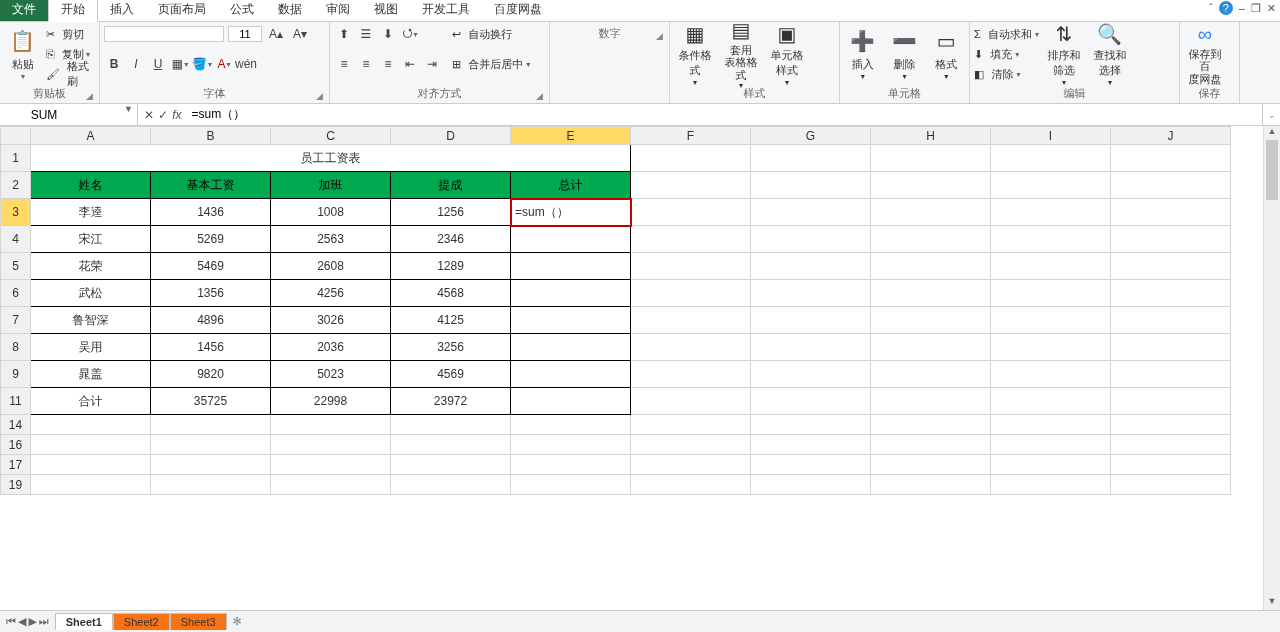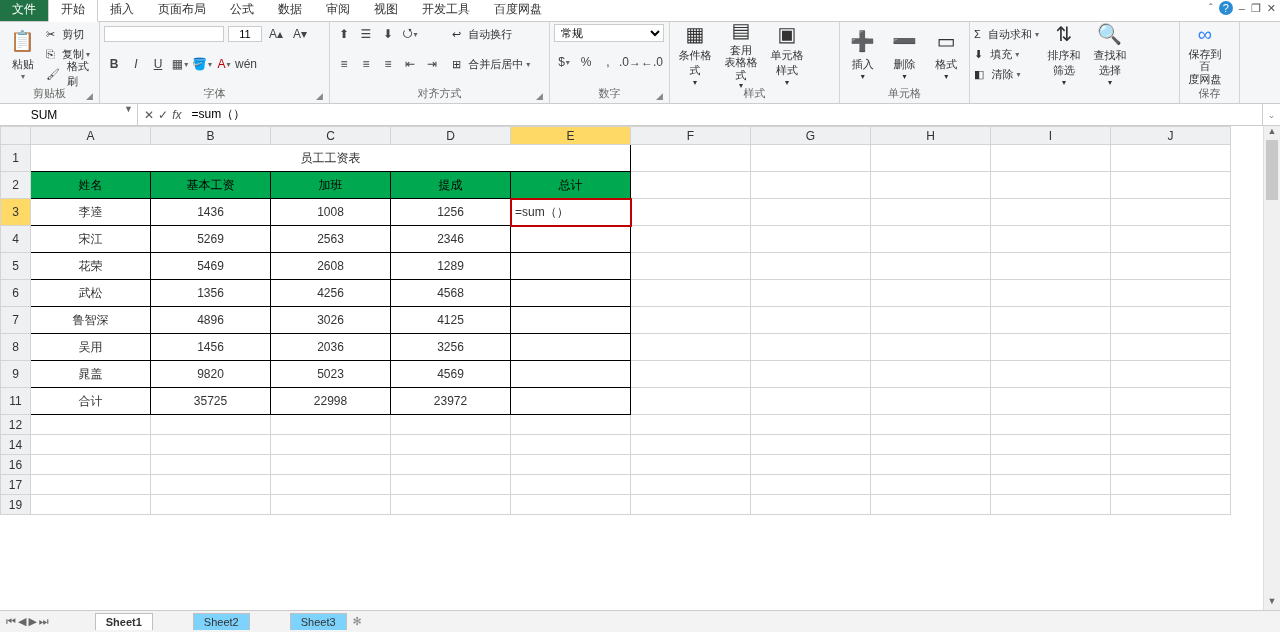--- a/index.html
+++ b/index.html
@@ -54,23 +54,23 @@
 .hdrgreen { background: #00a84f; color: #000; font-size: 16px; border: 1px solid #000 !important; }
 .databord { border: 1px solid #000 !important; }
 .editing { outline: 2px solid #c00000; outline-offset: -1px; text-align: left !important; padding-left: 4px; font-size: 13px; }
 .emptyrow td.cell { height: 20px; }
 
 
 .sheetbar { position: absolute; bottom: 0; left: 0; right: 0; height: 22px; border-top: 1px solid #ccc; background: #f3f3f3; display: flex; align-items: center; font-size: 11px; }
 .sheetnav { display: flex; gap: 2px; padding: 0 6px; color: #666; }
 .sheetnav span { cursor: pointer; }
 .sheettabs { display: flex; }
-.sheettab { padding: 2px 10px; border: 1px solid #c0c0c0; border-bottom: none; background: #fff; cursor: pointer; margin-left: 40px; }
+.sheettab { padding: 2px 10px; border: 1px solid #c0c0c0; border-bottom: none; background: #fff; cursor: pointer; }
 .sheettab.active { background: #fff; font-weight: bold; }
-.sheettab.inactive { background: #7dd3fc; }
+.sheettab.inactive { background: #f97316; }
 .newsheet { padding: 2px 6px; color: #888; cursor: pointer; }
 .vscroll { position: absolute; right: 0; top: 126px; bottom: 22px; width: 17px; background: #f0f0f0; border-left: 1px solid #ddd; }
 .vscroll .track { position: absolute; top: 14px; bottom: 14px; left: 2px; right: 2px; }
 .vscroll .thumb { position: absolute; top: 0; height: 60px; left: 0; right: 0; background: #c8c8c8; }
 .vscroll .arrow { position: absolute; left: 0; right: 0; height: 14px; text-align: center; font-size: 9px; color: #666; }
 </style>
 </head>
 <body>
 
 <div class="titlebar">
@@ -152,30 +152,20 @@
       </div>
       <div class="stack" style="margin-left:6px">
         <div class="smallrow"><span>↩</span>&nbsp;<span>自动换行</span></div>
         <div class="smallrow dd" style="margin-top:10px"><span>⊞</span>&nbsp;<span>合并后居中</span></div>
       </div>
     </div>
     <div class="group-label"><span>对齐方式</span><span class="launcher">◢</span></div>
   </div>
 
   <div class="group" style="width:120px">
-    <div class="group-body stack" style="width:100%">
-      <select class="ctl" style="width:110px"><option>常规</option></select>
-      <div class="smallrow" style="margin-top:10px">
-        <span class="iconbtn dd">$</span>
-        <span class="iconbtn">%</span>
-        <span class="iconbtn">,</span>
-        <span class="iconbtn">.0→</span>
-        <span class="iconbtn">←.0</span>
-      </div>
-    </div>
     <div class="group-label"><span>数字</span><span class="launcher">◢</span></div>
   </div>
 
   <div class="group" style="width:170px">
     <div class="group-body">
       <div class="bigbtn">
           <span class="ico">▦</span>
           <span>条件格式</span>
           <span style="font-size:8px">▾</span>
         </div>
@@ -226,20 +216,21 @@
           <span class="ico">⇅</span>
           <span>排序和筛选</span>
           <span style="font-size:8px">▾</span>
         </div>
       <div class="bigbtn">
           <span class="ico">🔍</span>
           <span>查找和选择</span>
           <span style="font-size:8px">▾</span>
         </div>
     </div>
+    <div class="group-label">编辑</div>
   </div>
 
   <div class="group" style="width:60px">
     <div class="group-body">
       <div class="bigbtn">
           <span class="ico" style="color:#3385ff">∞</span>
           <span style="white-space:pre-line;line-height:1.1">保存到百
 度网盘</span>
         </div>
     </div>
@@ -397,33 +388,20 @@
     <td class="cell databord">22998</td>
     <td class="cell databord">23972</td>
     <td class="cell databord"></td>
     <td class="cell"></td>
           <td class="cell"></td>
           <td class="cell"></td>
           <td class="cell"></td>
           <td class="cell"></td>
         </tr>
   <tr class="emptyrow">
-          <th class="rowhdr">12</th>
-          <td class="cell"></td>
-          <td class="cell"></td>
-          <td class="cell"></td>
-          <td class="cell"></td>
-          <td class="cell"></td>
-          <td class="cell"></td>
-          <td class="cell"></td>
-          <td class="cell"></td>
-          <td class="cell"></td>
-          <td class="cell"></td>
-        </tr>
-  <tr class="emptyrow">
           <th class="rowhdr">14</th>
           <td class="cell"></td>
           <td class="cell"></td>
           <td class="cell"></td>
           <td class="cell"></td>
           <td class="cell"></td>
           <td class="cell"></td>
           <td class="cell"></td>
           <td class="cell"></td>
           <td class="cell"></td>

